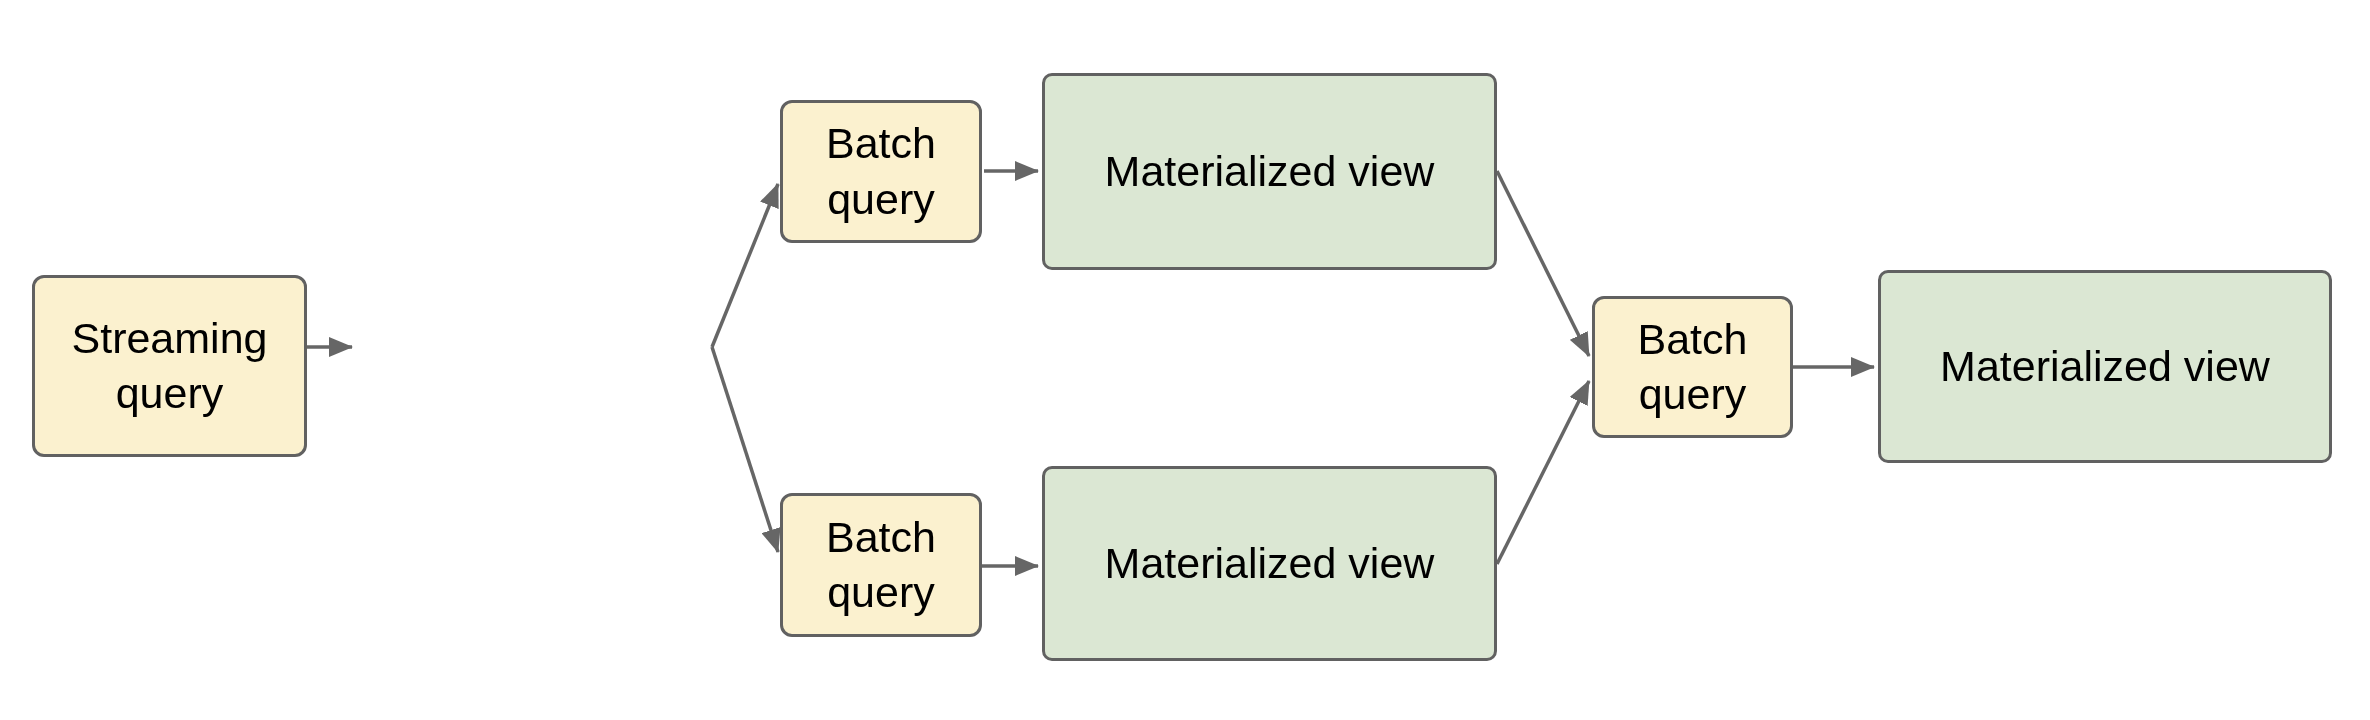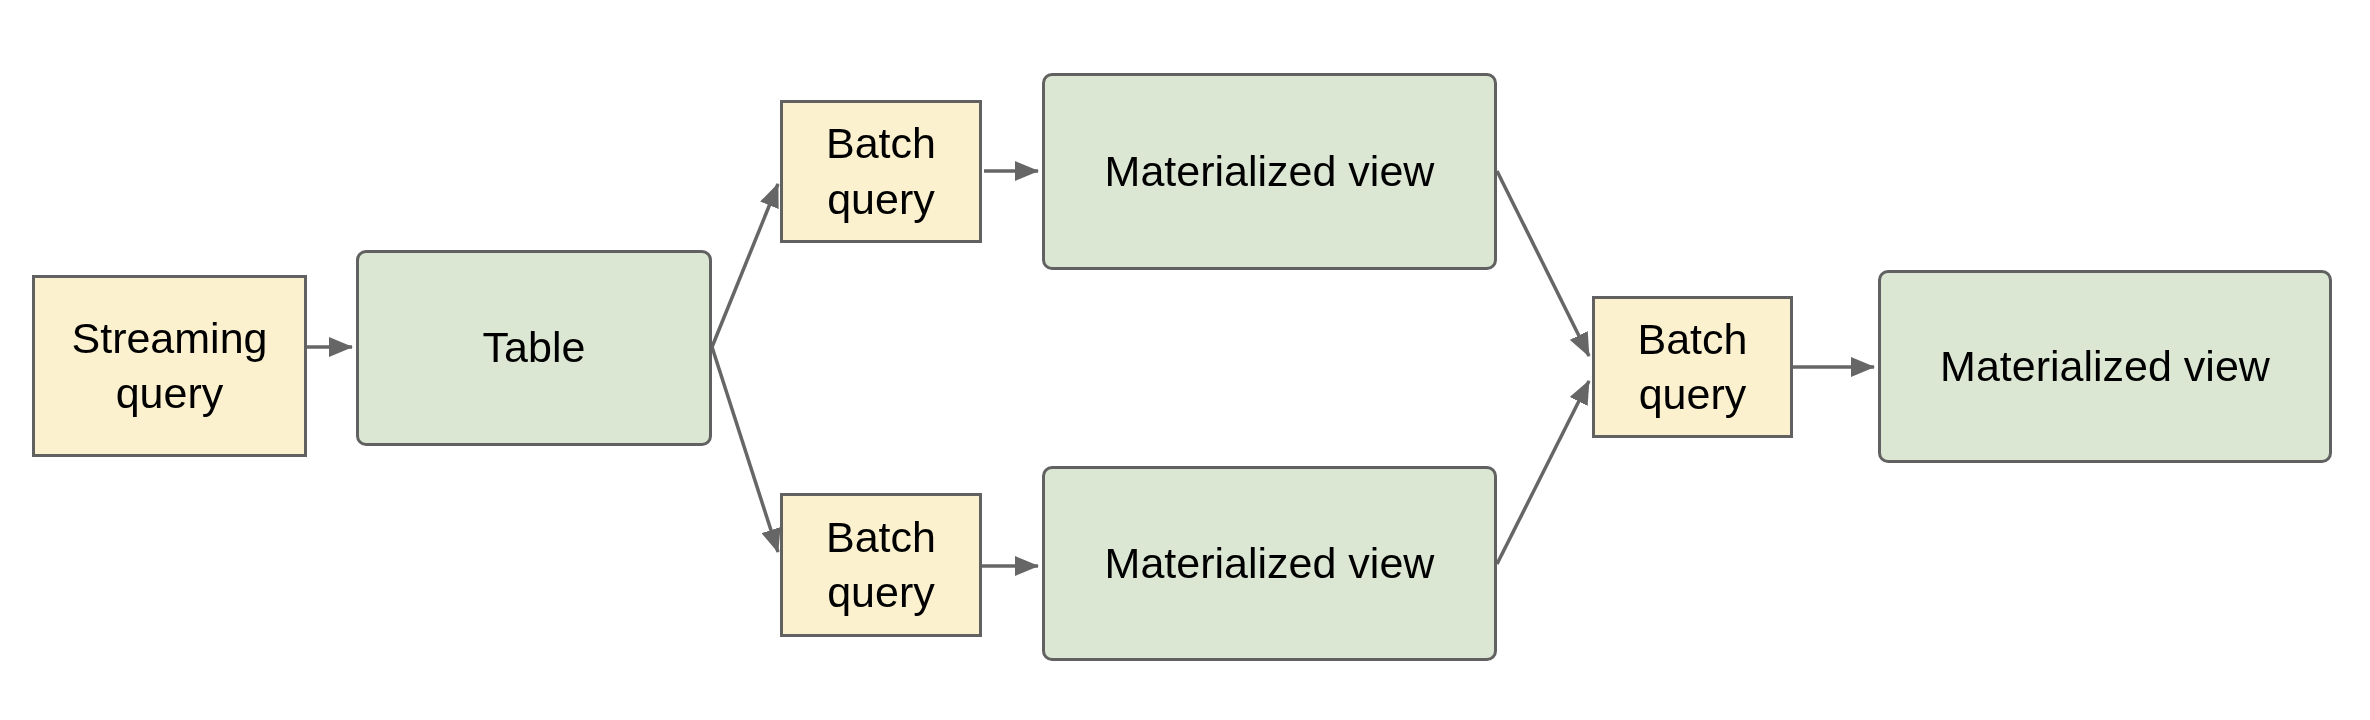--- a/index.html
+++ b/index.html
@@ -33,20 +33,21 @@
     align-items: center;
     justify-content: center;
     text-align: center;
     border: 3px solid var(--border, #616161);
     color: var(--text, #000000);
     font-size: 43px;
     line-height: 1.28;
   }
   .node.query {
     background: var(--query-fill, #fbf1cf);
+    border-radius: 12px;
   }
   .node.entity {
     background: var(--entity-fill, #dbe7d3);
     border-radius: 10px;
   }
   .node .label {
     display: block;
     padding: 0 4px;
   }
 </style>
@@ -68,23 +69,20 @@
     <line x1="982" y1="566" x2="1038" y2="566" marker-end="url(#arrowhead)"></line>
     <line x1="1497" y1="171" x2="1589" y2="356" marker-end="url(#arrowhead)"></line>
     <line x1="1497" y1="564" x2="1589" y2="381" marker-end="url(#arrowhead)"></line>
     <line x1="1793" y1="367" x2="1874" y2="367" marker-end="url(#arrowhead)"></line>
   </svg>
 
   <div class="node query" style="left:32px; top:275px; width:275px; height:182px;">
     <span class="label">Streaming query</span>
   </div>
 
-  <div class="node entity" style="left:356px; top:250px; width:356px; height:196px;">
-    <span class="label">Table</span>
-  </div>
 
   <div class="node query" style="left:780px; top:100px; width:202px; height:143px;">
     <span class="label">Batch query</span>
   </div>
 
   <div class="node entity" style="left:1042px; top:73px; width:455px; height:197px;">
     <span class="label">Materialized view</span>
   </div>
 
   <div class="node query" style="left:780px; top:493px; width:202px; height:144px;">

